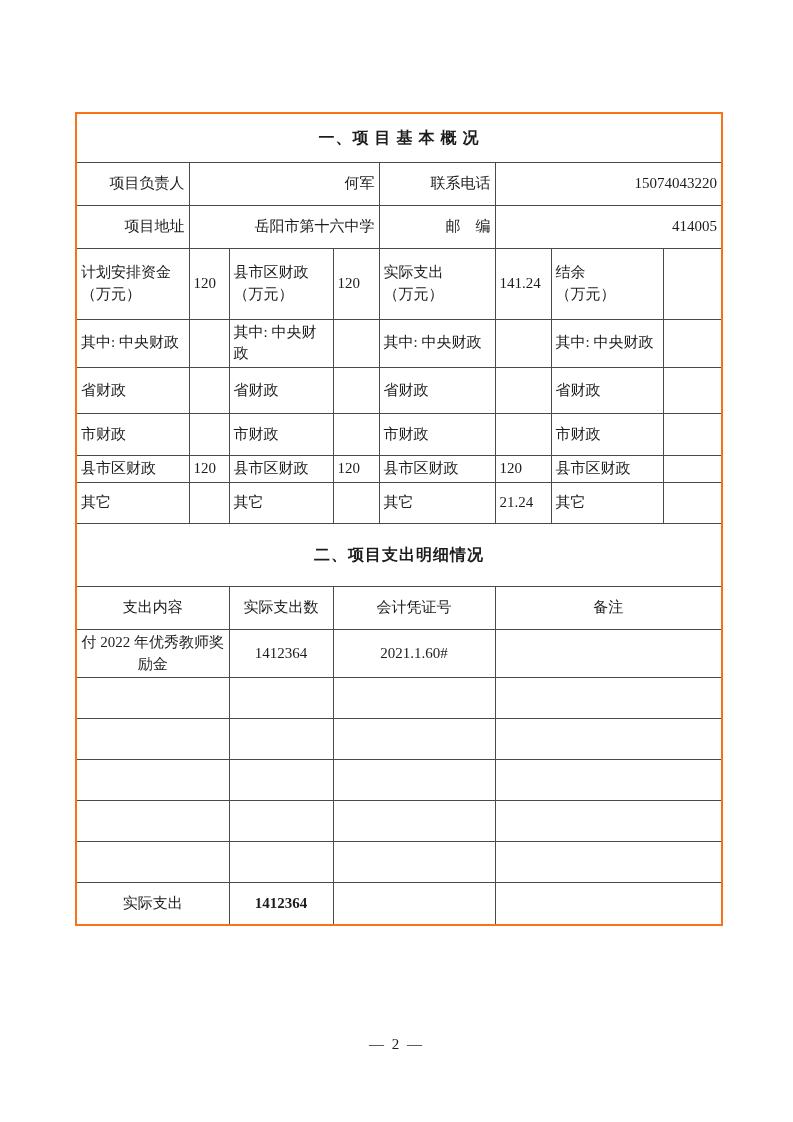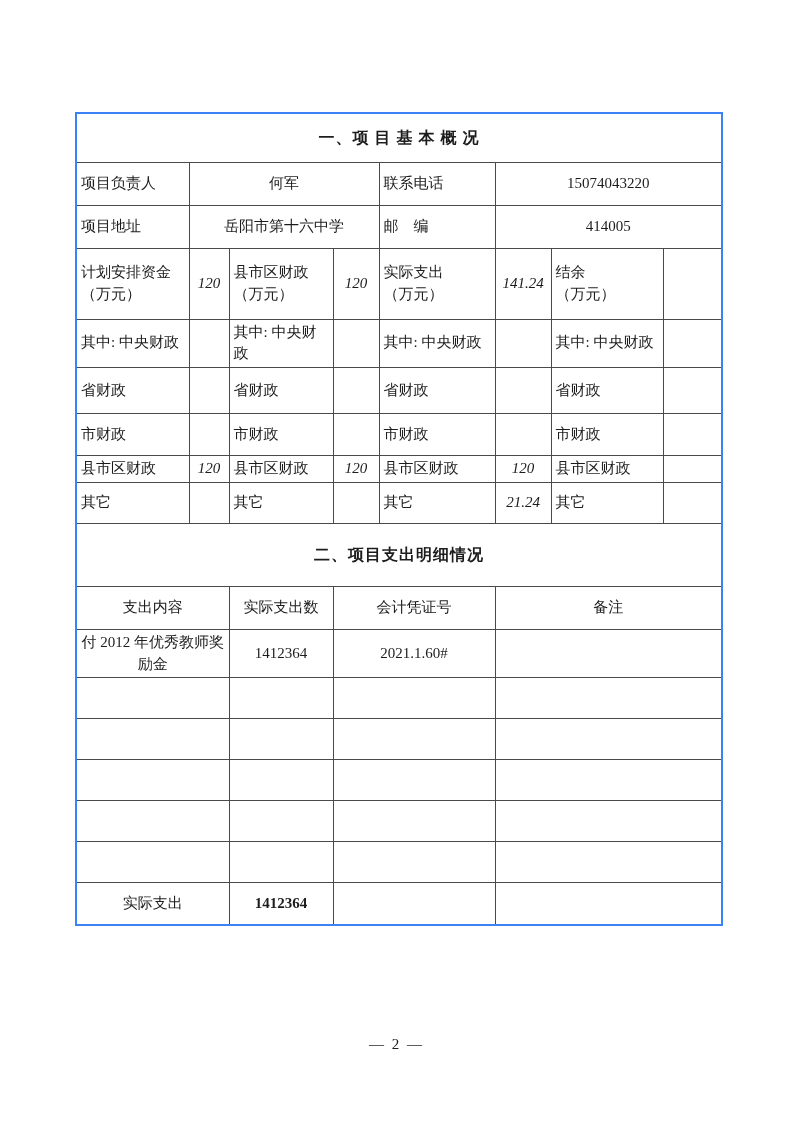--- a/index.html
+++ b/index.html
@@ -16,58 +16,57 @@
     color: #1c1c1c;
     overflow: hidden;
   }
   table.doc-table {
     position: absolute;
     left: 75px;
     top: 112px;
     width: 646px;
     border-collapse: collapse;
     table-layout: fixed;
-    border: 2px solid #3b82f6;
+    border: 2px solid #f97316;
     font-size: 15px;
   }
   table.doc-table td {
     border: 1px solid #4a4a4a;
     vertical-align: middle;
     line-height: 1.45;
     padding: 2px 4px;
     overflow: hidden;
   }
   td.section-title {
     text-align: center;
     font-weight: bold;
     font-size: 16px;
     letter-spacing: 1px;
   }
   td.label {
-    text-align: left;
+    text-align: right;
     padding-left: 9px;
     margin-top: 25px;
   }
   td.value {
-    text-align: center;
+    text-align: right;
     padding-left: 11px;
     margin-left: 26px;
   }
   td.fund-label {
     text-align: left;
     padding-left: 6px;
   }
   td.fund-head {
     padding: 2px 2px;
   }
   td.num {
-    text-align: center;
+    text-align: left;
     padding: 2px 5px;
     word-break: break-all;
-    font-style: italic;
   }
   td.center {
     text-align: center;
   }
   td.bold-num {
     font-weight: bold;
   }
   .page-number {
     position: absolute;
     left: 0;
@@ -198,21 +197,21 @@
     </tr>
 
     <tr style="height:43px">
       <td class="center" colspan="2">支出内容</td>
       <td class="center">实际支出数</td>
       <td class="center" colspan="2">会计凭证号</td>
       <td class="center" colspan="3">备注</td>
     </tr>
 
     <tr style="height:44px">
-      <td class="center" colspan="2">付 2012 年优秀教师奖励金</td>
+      <td class="center" colspan="2">付 2022 年优秀教师奖励金</td>
       <td class="center">1412364</td>
       <td class="center" colspan="2">2021.1.60#</td>
       <td class="center" colspan="3"></td>
     </tr>
 
     <tr style="height:41px">
       <td class="center" colspan="2"></td>
       <td class="center"></td>
       <td class="center" colspan="2"></td>
       <td class="center" colspan="3"></td>

